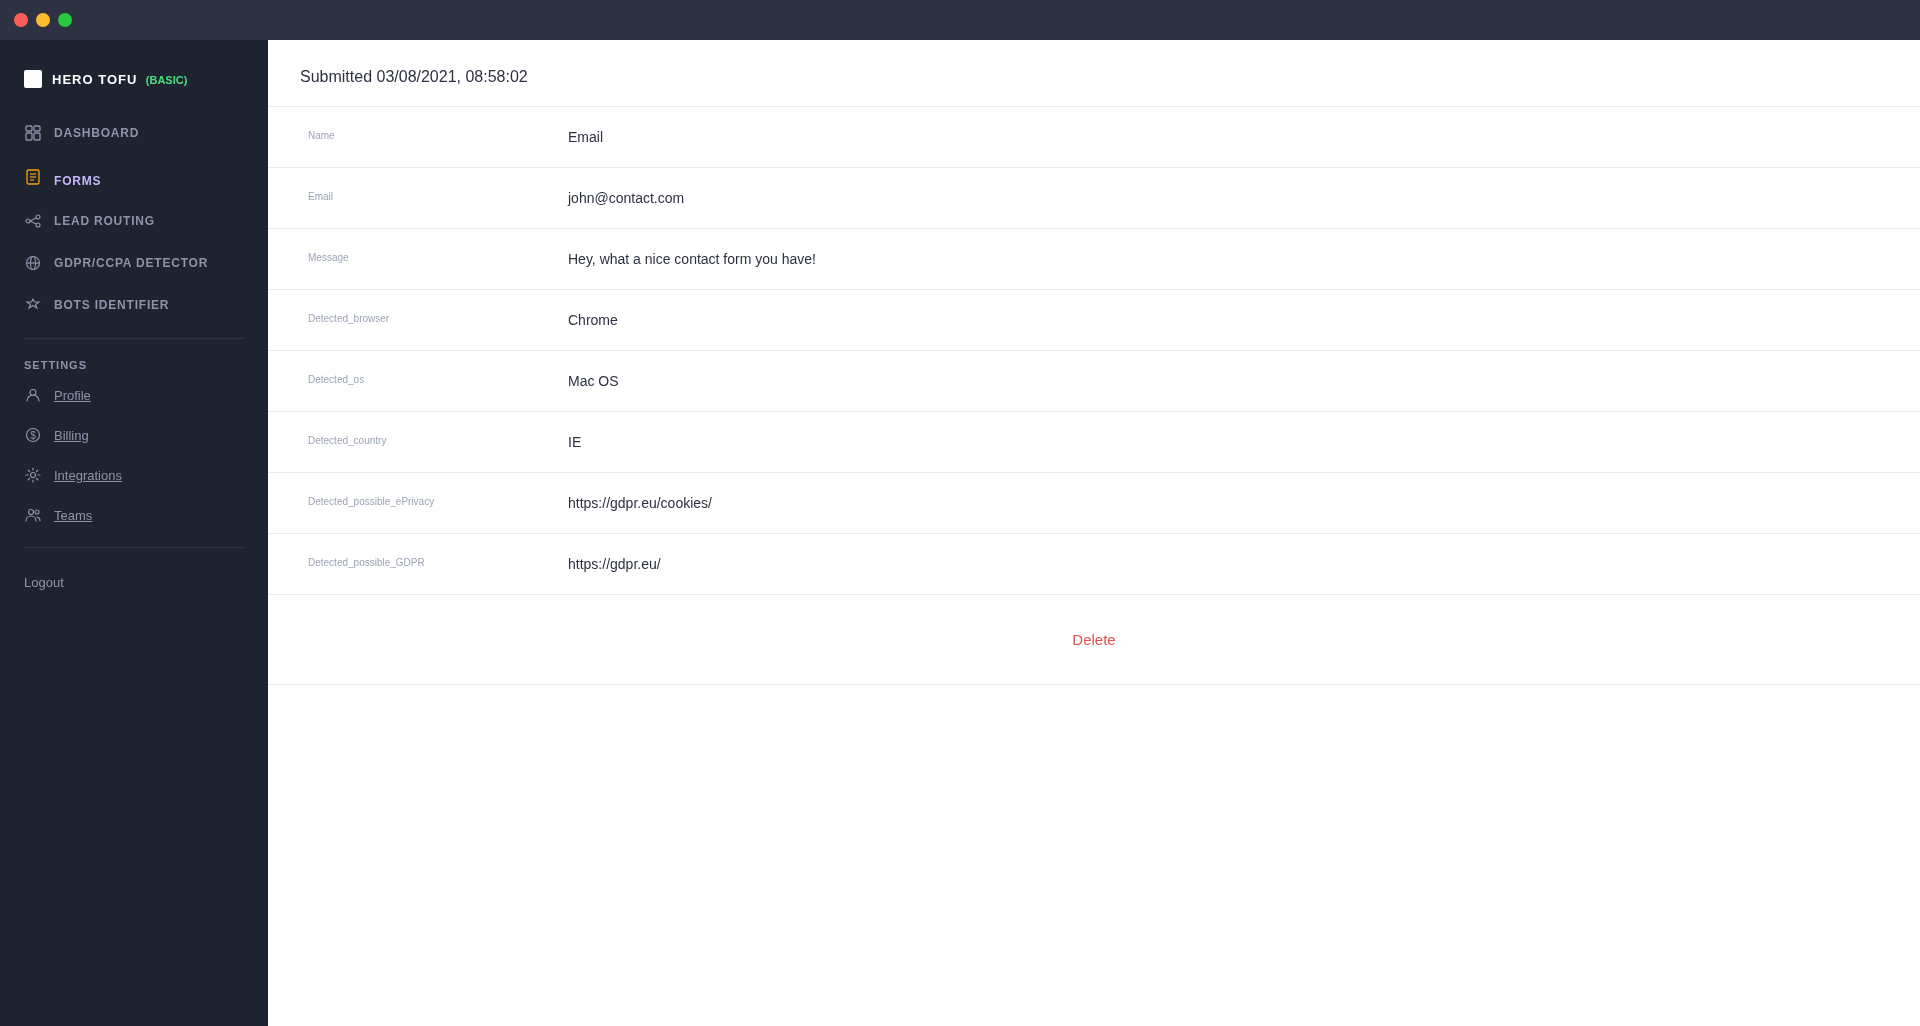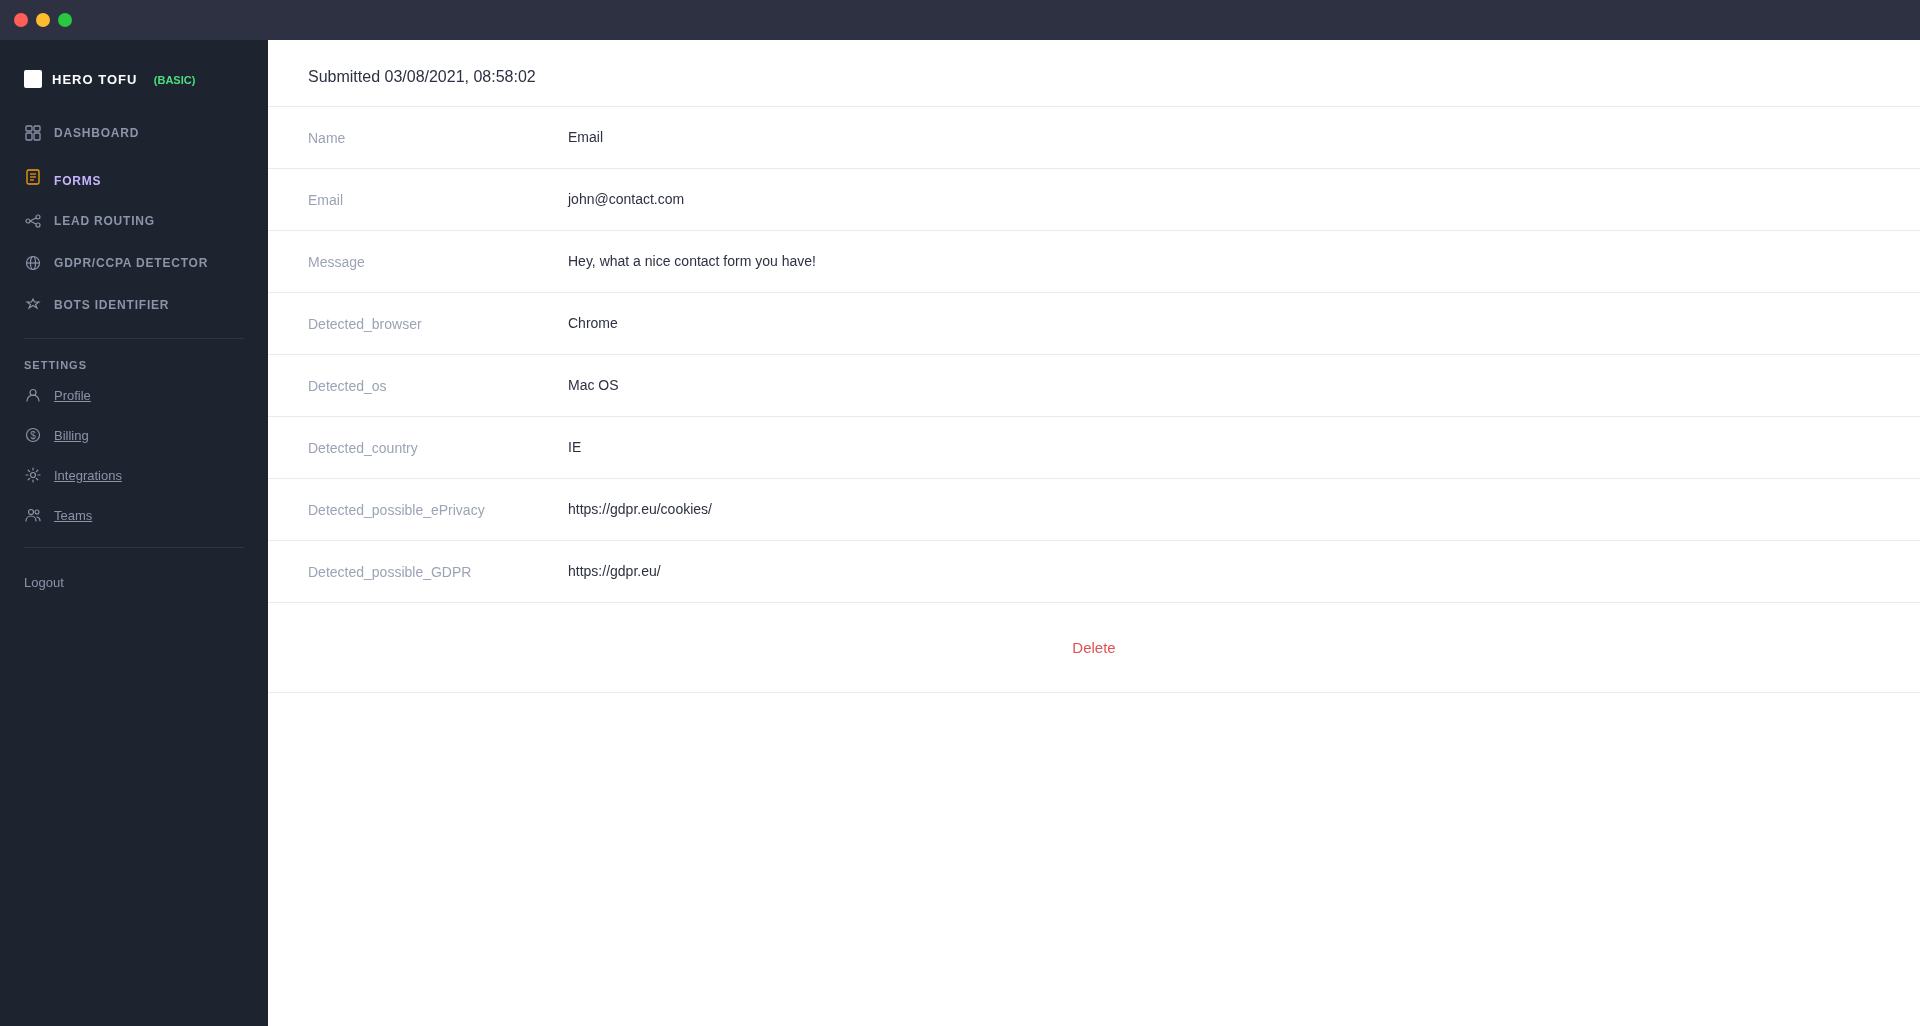--- a/index.html
+++ b/index.html
@@ -53,21 +53,21 @@
     .brand-name {
       font-size: 13px;
       font-weight: 700;
       color: white;
       letter-spacing: 1px;
     }
     .brand-plan {
       font-size: 11px;
       font-weight: 600;
       color: #4ade80;
-      margin-left: 12px;
+      margin-left: 4px;
     }
 
     .nav-item {
       display: flex;
       align-items: center;
       gap: 12px;
       padding: 12px 24px;
       font-size: 12px;
       font-weight: 600;
       letter-spacing: 0.8px;
@@ -136,41 +136,41 @@
       flex-direction: column;
     }
 
     .content-area {
       background: white;
       flex: 1;
       padding: 0;
     }
 
     .submission-header {
-      padding: 28px 40px 20px;
+      padding: 28px 32px 20px;
       border-bottom: 1px solid #e8eaed;
     }
     .submission-title {
       font-size: 16px;
       font-weight: 400;
       color: #2d3142;
     }
 
     .data-table {
       width: 100%;
     }
     .data-row {
       display: flex;
       align-items: flex-start;
       padding: 22px 40px;
       border-bottom: 1px solid #e8eaed;
     }
     .data-label {
       width: 260px;
-      font-size: 14px;
+      font-size: 10px;
       color: #9ba3b5;
       flex-shrink: 0;
       padding-top: 1px;
     }
     .data-value {
       font-size: 14px;
       color: #2d3142;
       flex: 1;
     }
 

